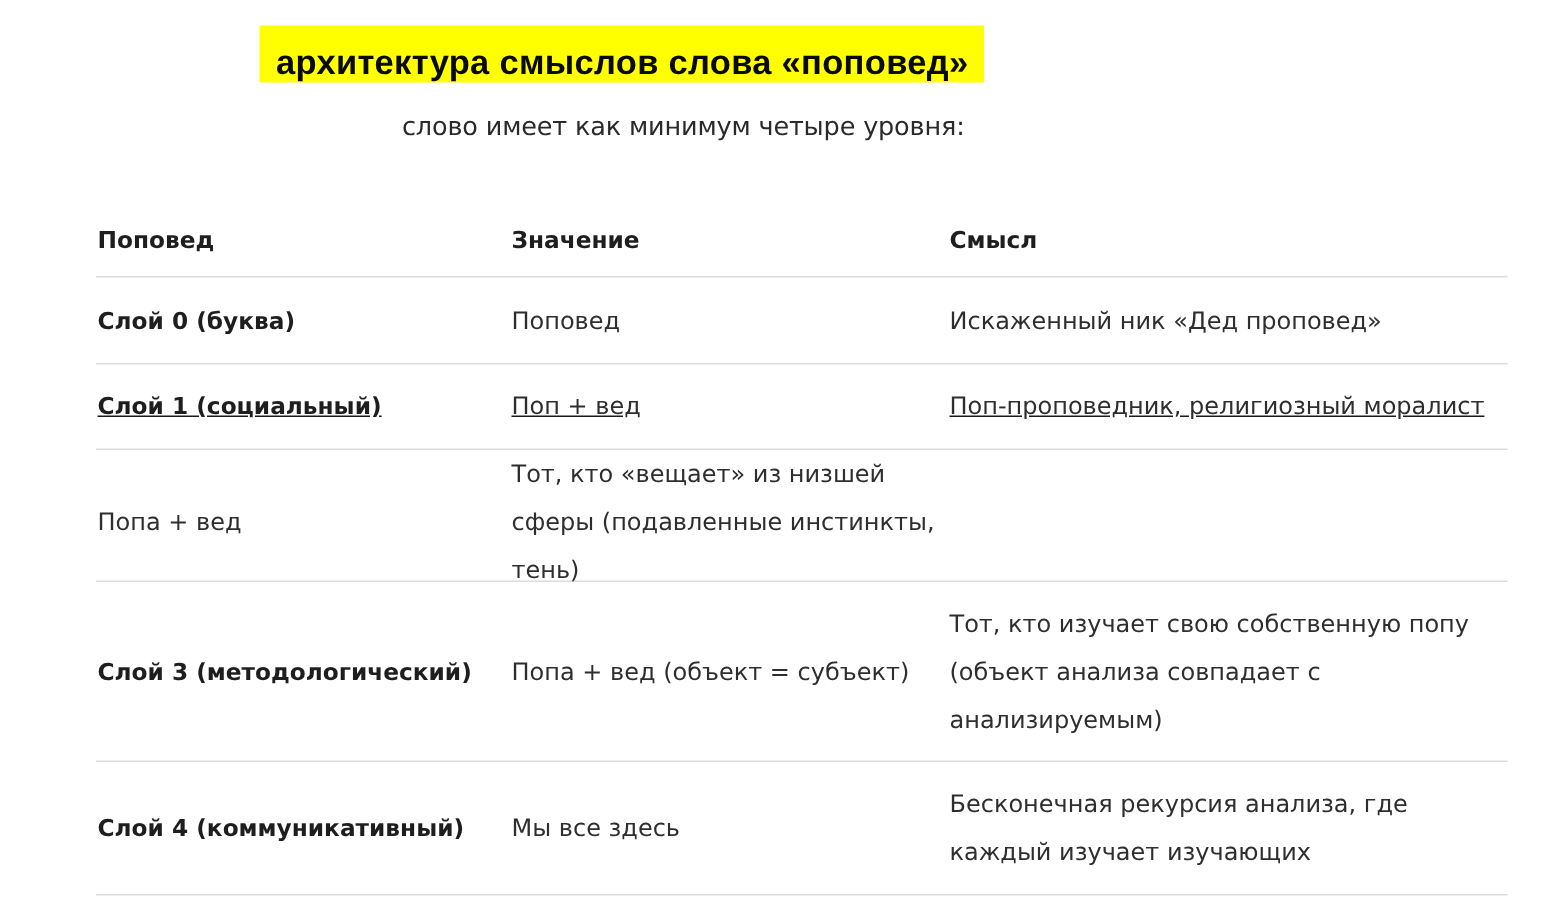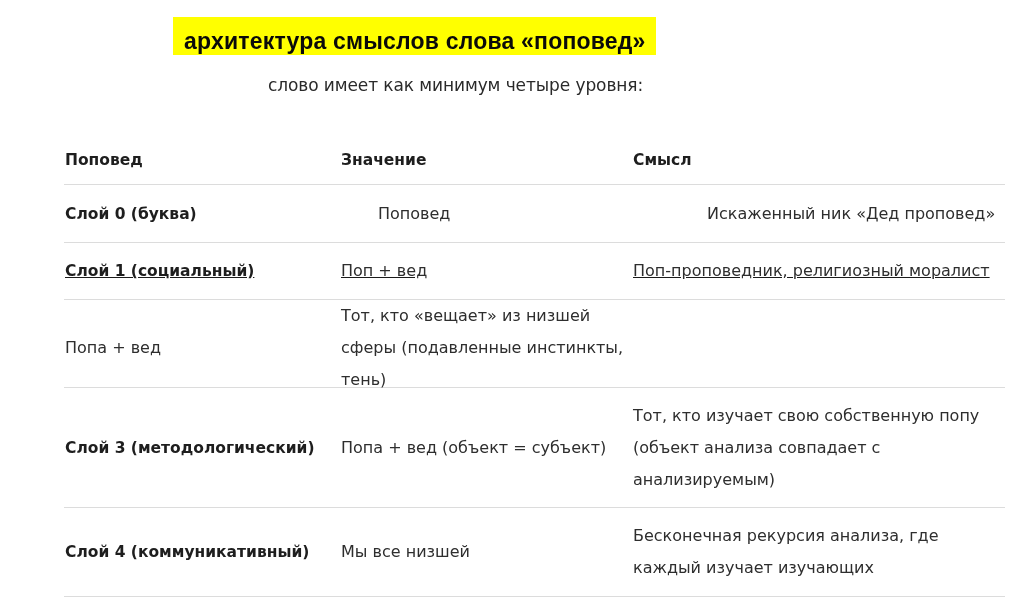--- a/index.html
+++ b/index.html
@@ -68,21 +68,21 @@
       font-weight: bold;
       color: #1e1e1e;
       font-size: 15.5px;
     }
     .row.header .cell {
       font-weight: bold;
       color: #1e1e1e;
       font-size: 15.5px;
     }
     .row.header { height: 50px; }
-    .row.r0 { height: 58px; gap: 37px; }
+    .row.r0 { height: 58px; }
     .row.r1 { height: 57px; text-decoration: underline; }
     .row.r2 { height: 88px; }
     .row.r3 { height: 120px; }
     .row.r4 { height: 89px; }
   </style>
 </head>
 <body>
 
 <div class="title-wrap">
   <span class="title">архитектура смыслов слова «поповед»</span>
@@ -115,16 +115,16 @@
   </div>
 
   <div class="row r3">
     <div class="cell level">Слой 3 (методологический)</div>
     <div class="cell">Попа + вед (объект = субъект)</div>
     <div class="cell">Тот, кто изучает свою собственную попу (объект анализа совпадает с анализируемым)</div>
   </div>
 
   <div class="row r4">
     <div class="cell level">Слой 4 (коммуникативный)</div>
-    <div class="cell">Мы все низшей</div>
+    <div class="cell">Мы все здесь</div>
     <div class="cell">Бесконечная рекурсия анализа, где каждый изучает изучающих</div>
   </div>
 </div>
 
 </body></html>

